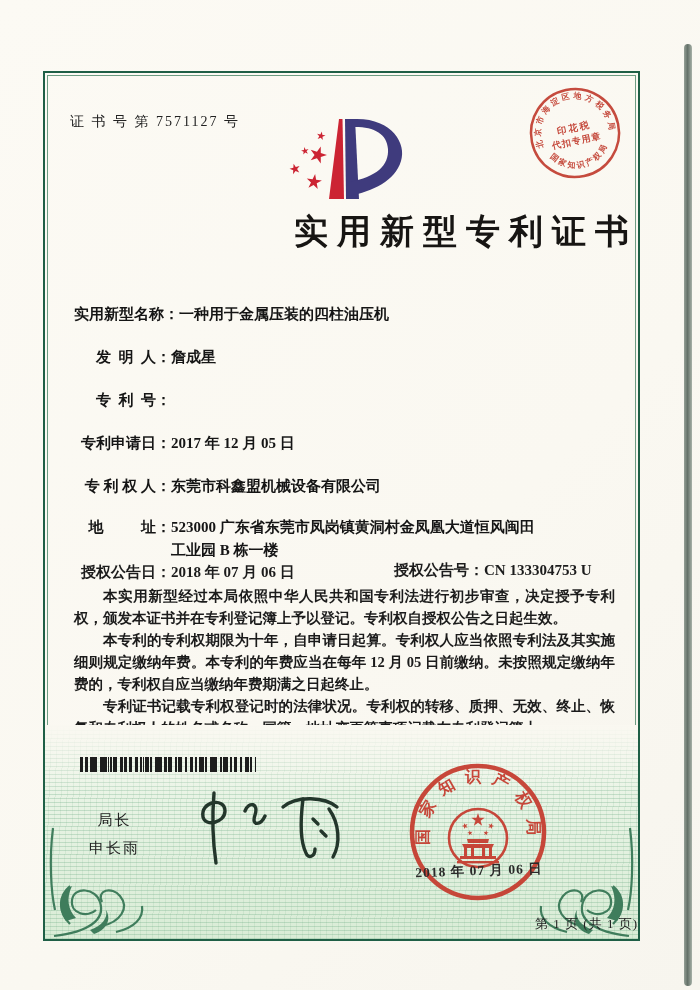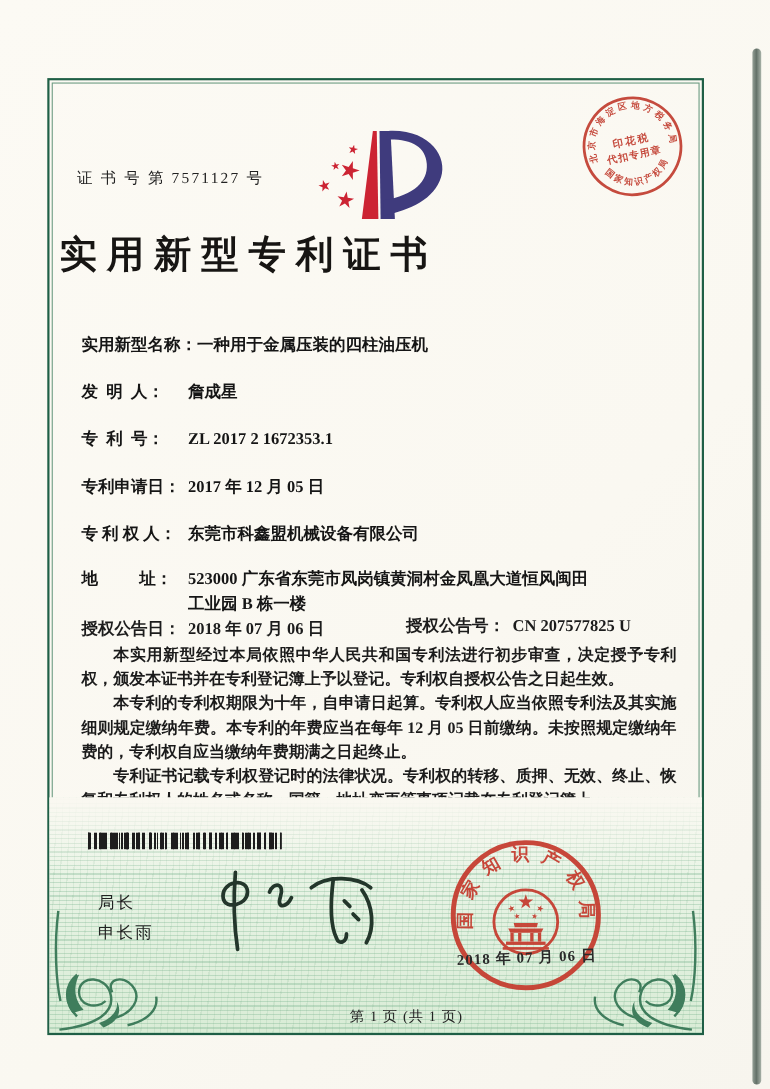--- a/index.html
+++ b/index.html
@@ -20,34 +20,34 @@
   }
   .frame{
     position:absolute;left:43px;top:71px;width:597px;height:870px;
     border:2px solid #1f5f46;box-sizing:border-box;
   }
   .frame-line{
     position:absolute;inset:2px;border:1px solid #6d9c82;pointer-events:none;
   }
   .cert-no{
     position:absolute;left:25px;top:40px;
-    font-size:14px;letter-spacing:2px;color:#222;margin-top:40px;
+    font-size:14px;letter-spacing:2px;color:#222;
   }
   .logo{position:absolute;left:240px;top:34px;}
   .stamp{position:absolute;left:474px;top:4px;transform:rotate(-12deg);opacity:.9;}
   .title{
     position:absolute;left:0;top:136px;width:100%;
-    text-align:left;font-size:34px;font-weight:bold;
+    text-align:right;font-size:34px;font-weight:bold;
     letter-spacing:9px;color:#171513;text-indent:9px;
   }
   .field-row{
     position:absolute;left:29px;display:flex;align-items:flex-start;
     font-size:15px;line-height:23px;color:#151515;
   }
-  .field-label{flex:0 0 97px;white-space:pre;font-weight:700;}
+  .field-label{flex:0 0 97px;white-space:pre;font-weight:700;text-align:right;}
   .field-value{white-space:pre-line;font-weight:700;max-width:445px;}
   .grant-pair{position:absolute;display:flex;font-size:15px;line-height:23px;}
   .paras{
     position:absolute;left:29px;top:512px;width:541px;
     font-size:14.5px;line-height:22px;text-align:justify;color:#1b1b1b;
   }
   .paras p{margin:0;text-indent:2em;font-weight:bold;}
   .green-zone{
     position:absolute;left:0;right:0;bottom:0;height:214px;
     background:
@@ -56,32 +56,32 @@
       repeating-linear-gradient(0deg, rgba(105,170,130,.30) 0 1px, rgba(0,0,0,0) 1px 4px),
       linear-gradient(to bottom,#f0f7ec,#d9ecd6);
   }
   .barcode{
     position:absolute;left:35px;top:684px;width:176px;height:15px;
     background:
       repeating-linear-gradient(90deg,#1d1d1d 0 2px,rgba(0,0,0,0) 2px 5px),
       repeating-linear-gradient(90deg,#1d1d1d 0 1px,rgba(0,0,0,0) 1px 7px),
       repeating-linear-gradient(90deg,#1d1d1d 0 3px,rgba(0,0,0,0) 3px 11px);
   }
-  .signer{position:absolute;left:44px;top:738px;font-size:15px;color:#222;}
+  .signer{position:absolute;left:44px;top:738px;font-size:15px;color:#222;text-align:center;}
   .signer div{margin-bottom:9px;letter-spacing:2px;}
   .signature{position:absolute;left:142px;top:716px;}
   .seal{position:absolute;left:358px;top:684px;}
   .seal-date{
     position:absolute;left:356px;top:789px;width:156px;text-align:center;
     font-size:13.5px;color:#2a2a2a;transform:rotate(-2deg);letter-spacing:1px;
     font-weight:600;
   }
   .footer{
-    position:absolute;left:0;top:842px;width:100%;text-align:center;
-    font-size:13px;color:#222;letter-spacing:1px;margin-left:28px;
+    position:absolute;left:0;top:842px;width:100%;text-align:right;
+    font-size:13px;color:#222;letter-spacing:1px;
   }
   .flourish{position:absolute;bottom:1px;}
   .flourish.left{left:1px;}
   .flourish.right{right:1px;transform:scaleX(-1);}
 </style>
 </head>
 <body>
 
 <div class="page">
   <div class="frame">
@@ -126,43 +126,42 @@
     <div class="field-row" style="top:230px">
       <span class="field-label">实用新型名称：</span>
       <span class="field-value">一种用于金属压装的四柱油压机</span>
     </div>
     <div class="field-row" style="top:273px">
       <span class="field-label">发  明  人：</span>
       <span class="field-value">詹成星</span>
     </div>
     <div class="field-row" style="top:316px">
       <span class="field-label">专  利  号：</span>
-      <span class="field-value">ZL 2017 2 1672353.1</span>
     </div>
     <div class="field-row" style="top:359px">
       <span class="field-label">专利申请日：</span>
       <span class="field-value">2017 年 12 月 05 日</span>
     </div>
     <div class="field-row" style="top:402px">
       <span class="field-label">专 利 权 人：</span>
       <span class="field-value">东莞市科鑫盟机械设备有限公司</span>
     </div>
     <div class="field-row" style="top:443px">
       <span class="field-label">地          址：</span>
       <span class="field-value">523000 广东省东莞市凤岗镇黄洞村金凤凰大道恒风闽田
 工业园 B 栋一楼</span>
     </div>
 
     <div class="grant-pair" style="left:29px;top:488px">
       <span class="field-label" style="flex-basis:97px">授权公告日：</span>
       <span class="field-value">2018 年 07 月 06 日</span>
     </div>
-    <div class="grant-pair" style="left:324px;top:486px">
+    <div class="grant-pair" style="left:342px;top:486px">
       <span class="field-label" style="flex-basis:97px">授权公告号：</span>
-      <span class="field-value">CN 207577825 U</span>
+      <span class="field-value">CN 133304753 U</span>
     </div>
 
     <div class="paras">
       <p>本实用新型经过本局依照中华人民共和国专利法进行初步审查，决定授予专利权，颁发本证书并在专利登记簿上予以登记。专利权自授权公告之日起生效。</p>
       <p>本专利的专利权期限为十年，自申请日起算。专利权人应当依照专利法及其实施细则规定缴纳年费。本专利的年费应当在每年 12 月 05 日前缴纳。未按照规定缴纳年费的，专利权自应当缴纳年费期满之日起终止。</p>
       <p>专利证书记载专利权登记时的法律状况。专利权的转移、质押、无效、终止、恢复和专利权人的姓名或名称、国籍、地址变更等事项记载在专利登记簿上。</p>
     </div>
 
     <div class="green-zone"></div>
 

